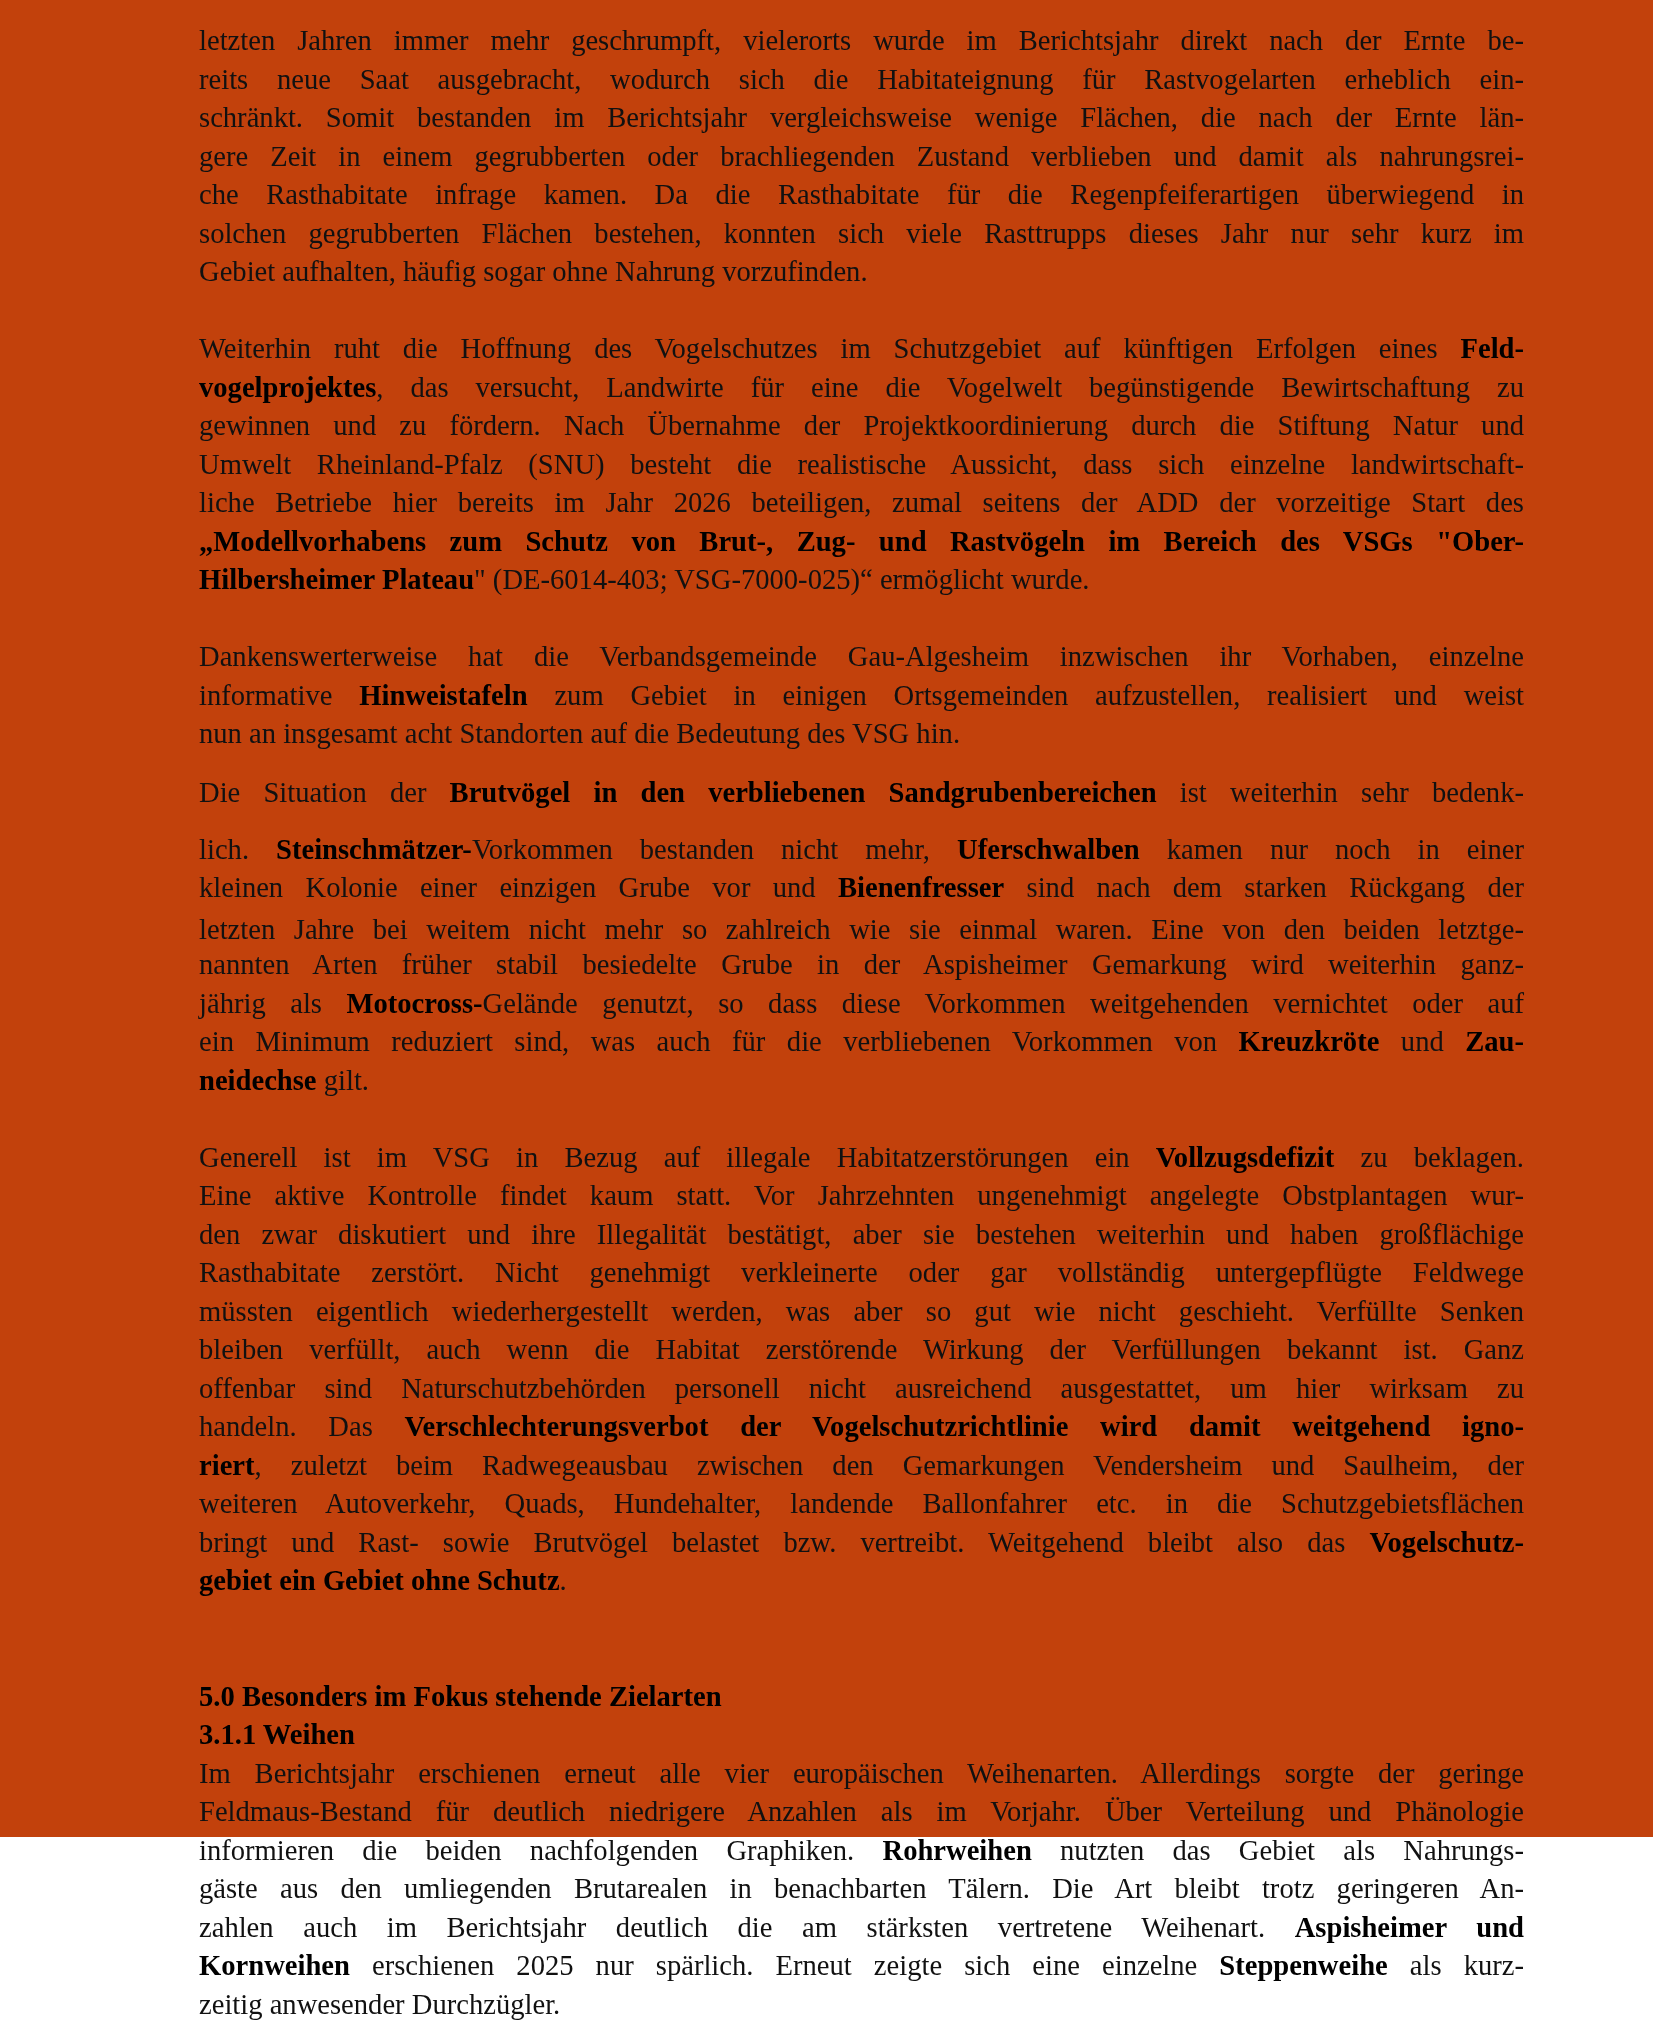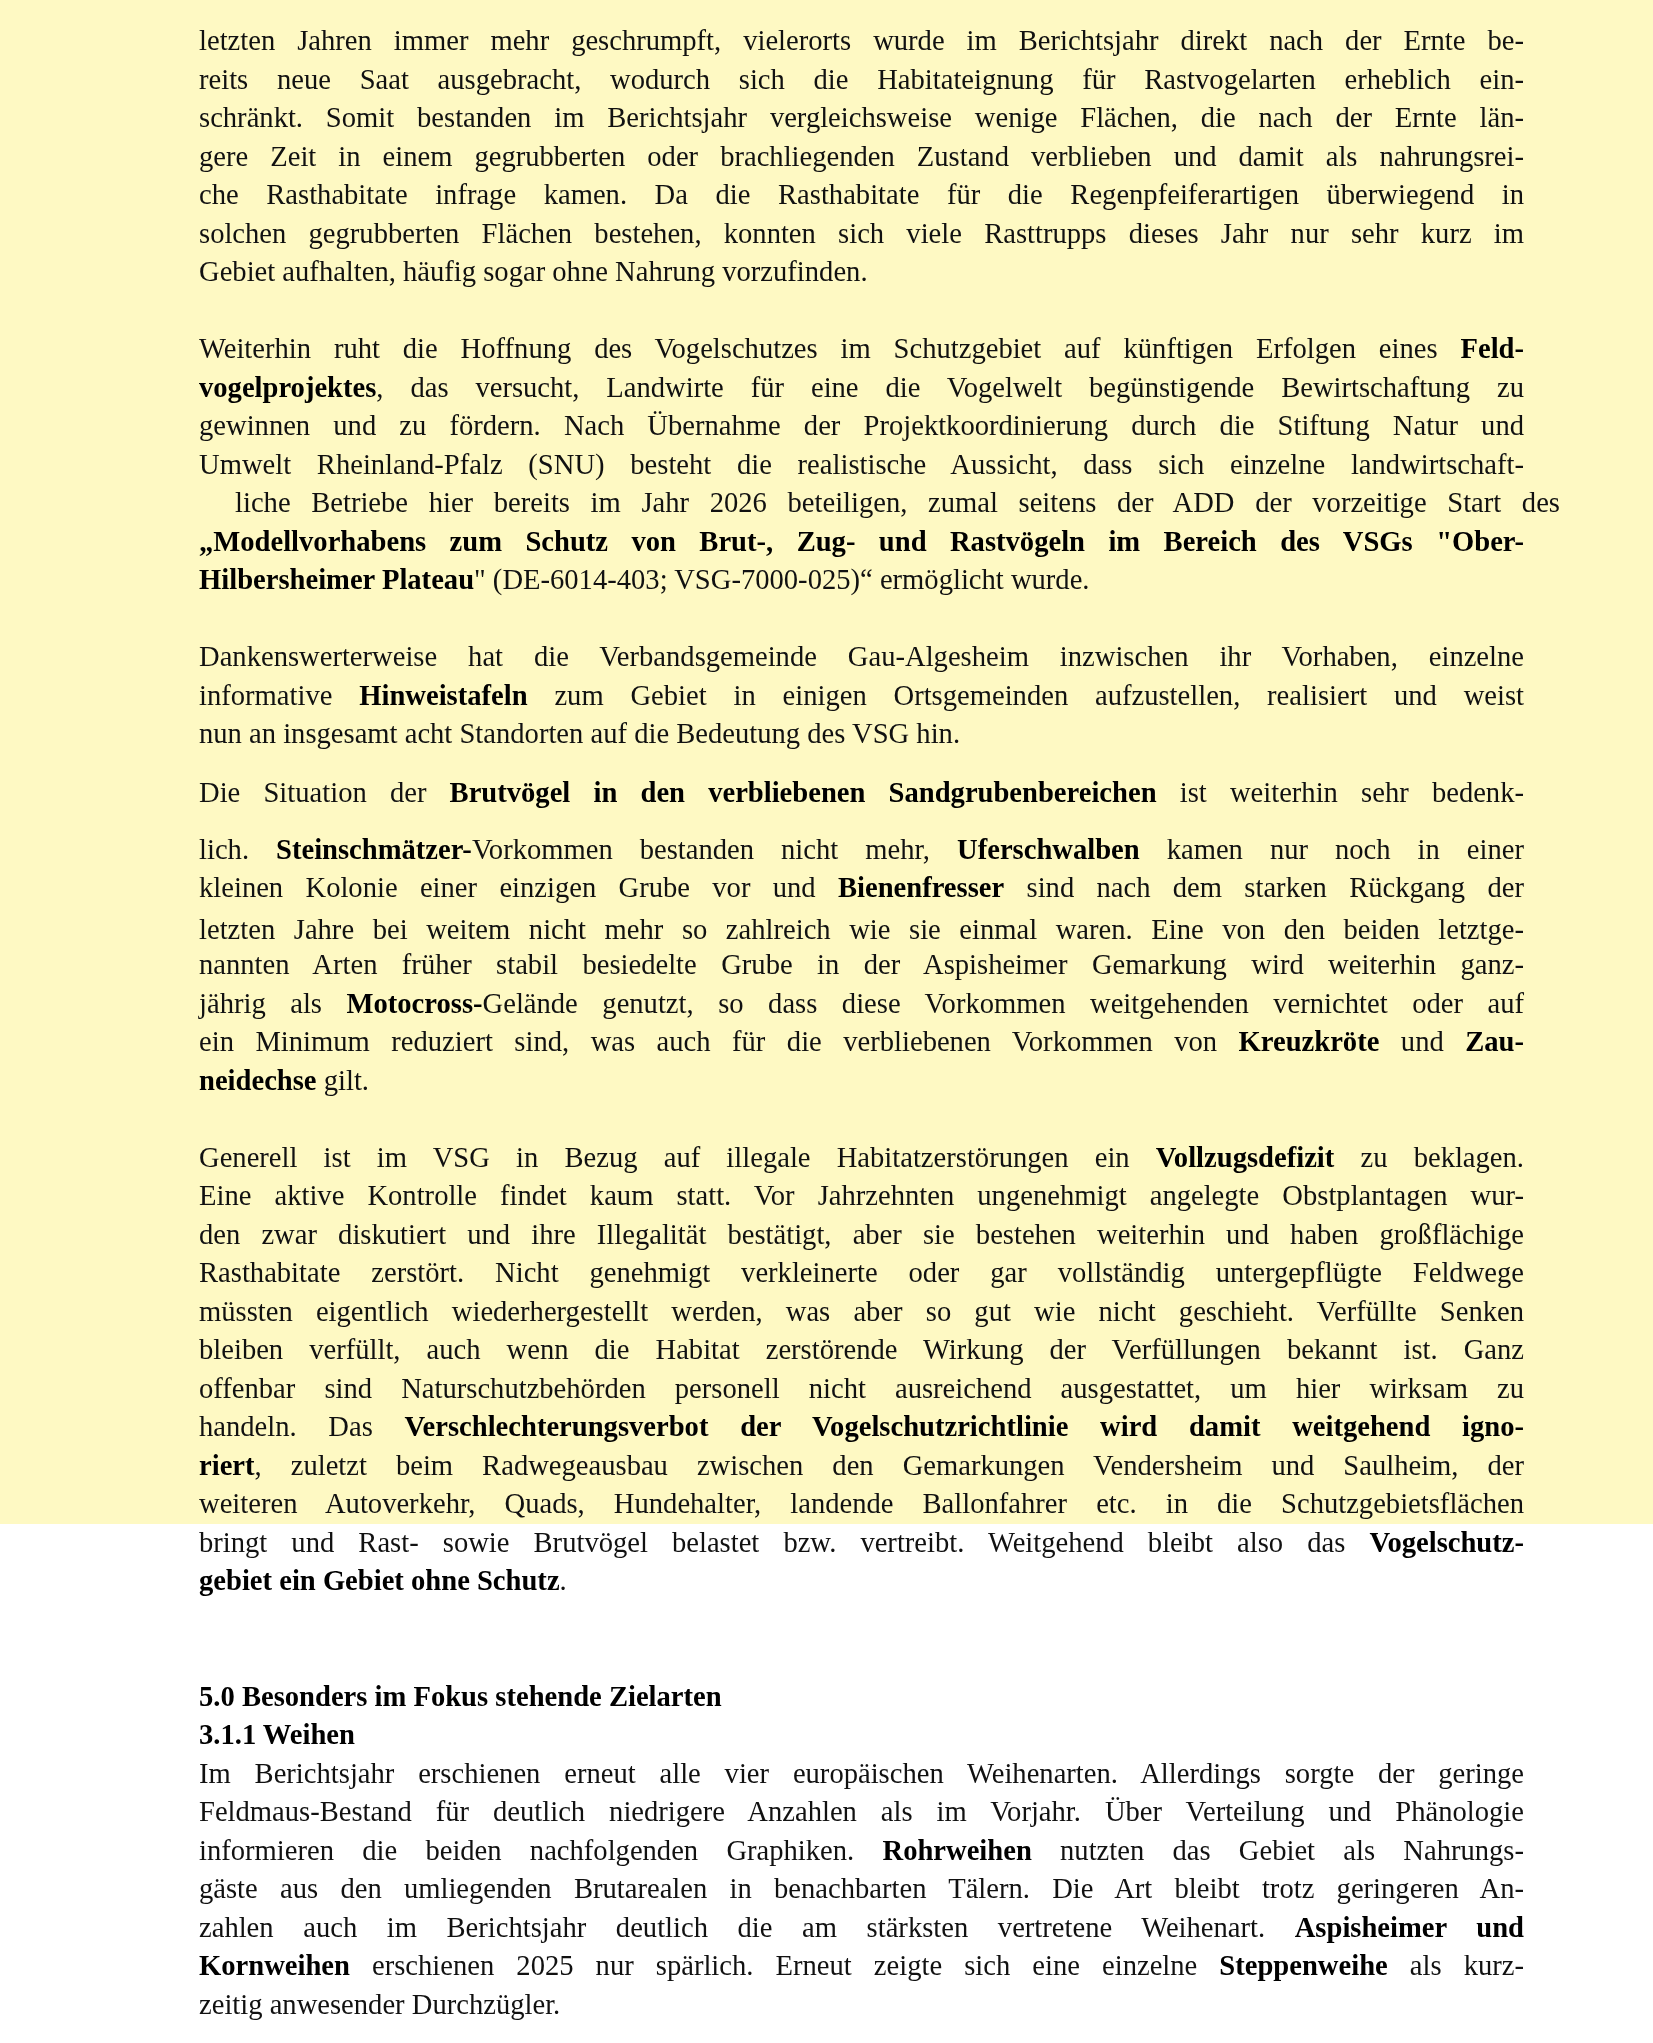--- a/index.html
+++ b/index.html
@@ -1,17 +1,17 @@
 <!DOCTYPE html>
 <html><head>
 <meta charset="utf-8">
 <style>
   html, body { margin: 0; padding: 0; background: #ffffff; }
   body { width: 1653px; height: 2043px; position: relative; overflow: hidden; }
-  #page { position: absolute; left: 0; top: 0; width: 1653px; height: 1524px; background: #fef9c3; }
+  #page { position: absolute; left: 0; top: 0; width: 1653px; height: 1837px; background: #c2410c; }
   .line {
     position: absolute;
     left: 199px;
     width: 1325px;
     height: 38px;
     font-family: "Liberation Serif", "DejaVu Serif", serif;
     font-size: 28.6px;
     line-height: 38px;
     color: #111111;
     white-space: nowrap;
@@ -35,21 +35,21 @@
         <div class="line" style="top: 137.5px;"><span>gere Zeit in einem gegrubberten oder brachliegenden Zustand verblieben und damit als nahrungsrei-</span></div>
         <div class="line" style="top: 176px;"><span>che Rasthabitate infrage kamen. Da die Rasthabitate für die Regenpfeiferartigen überwiegend in</span></div>
         <div class="line" style="top: 214.5px;"><span>solchen gegrubberten Flächen bestehen, konnten sich viele Rasttrupps dieses Jahr nur sehr kurz im</span></div>
         <div class="line last" style="top: 253px;"><span>Gebiet aufhalten, häufig sogar ohne Nahrung vorzufinden.</span></div>
       </div>
       <div>
         <div class="line" style="top: 330px;"><span>Weiterhin ruht die Hoffnung des Vogelschutzes im Schutzgebiet auf künftigen Erfolgen eines </span><b>Feld-</b></div>
         <div class="line" style="top: 368.5px;"><b>vogelprojektes</b><span>, das versucht, Landwirte für eine die Vogelwelt begünstigende Bewirtschaftung zu</span></div>
         <div class="line" style="top: 407px;"><span>gewinnen und zu fördern. Nach Übernahme der Projektkoordinierung durch die Stiftung Natur und</span></div>
         <div class="line" style="top: 445.5px;"><span>Umwelt Rheinland-Pfalz (SNU) besteht die realistische Aussicht, dass sich einzelne landwirtschaft-</span></div>
-        <div class="line" style="top: 484px; margin-left: 36px;"><span>liche Betriebe hier bereits im Jahr 2026 beteiligen, zumal seitens der ADD der vorzeitige Start des</span></div>
+        <div class="line" style="top: 484px;"><span>liche Betriebe hier bereits im Jahr 2026 beteiligen, zumal seitens der ADD der vorzeitige Start des</span></div>
         <div class="line" style="top: 522.5px;"><b>„Modellvorhabens zum Schutz von Brut-, Zug- und Rastvögeln im Bereich des VSGs "Ober-</b></div>
         <div class="line last" style="top: 561px;"><b>Hilbersheimer Plateau</b><span>" (DE-6014-403; VSG-7000-025)“ ermöglicht wurde.</span></div>
       </div>
       <div>
         <div class="line" style="top: 638px;"><span>Dankenswerterweise hat die Verbandsgemeinde Gau-Algesheim inzwischen ihr Vorhaben, einzelne</span></div>
         <div class="line" style="top: 676.5px;"><span>informative </span><b>Hinweistafeln</b><span> zum Gebiet in einigen Ortsgemeinden aufzustellen, realisiert und weist</span></div>
         <div class="line last" style="top: 715px;"><span>nun an insgesamt acht Standorten auf die Bedeutung des VSG hin.</span></div>
       </div>
       <div>
         <div class="line" style="top: 774px;"><span>Die Situation der </span><b>Brutvögel in den verbliebenen Sandgrubenbereichen</b><span> ist weiterhin sehr bedenk-</span></div>

